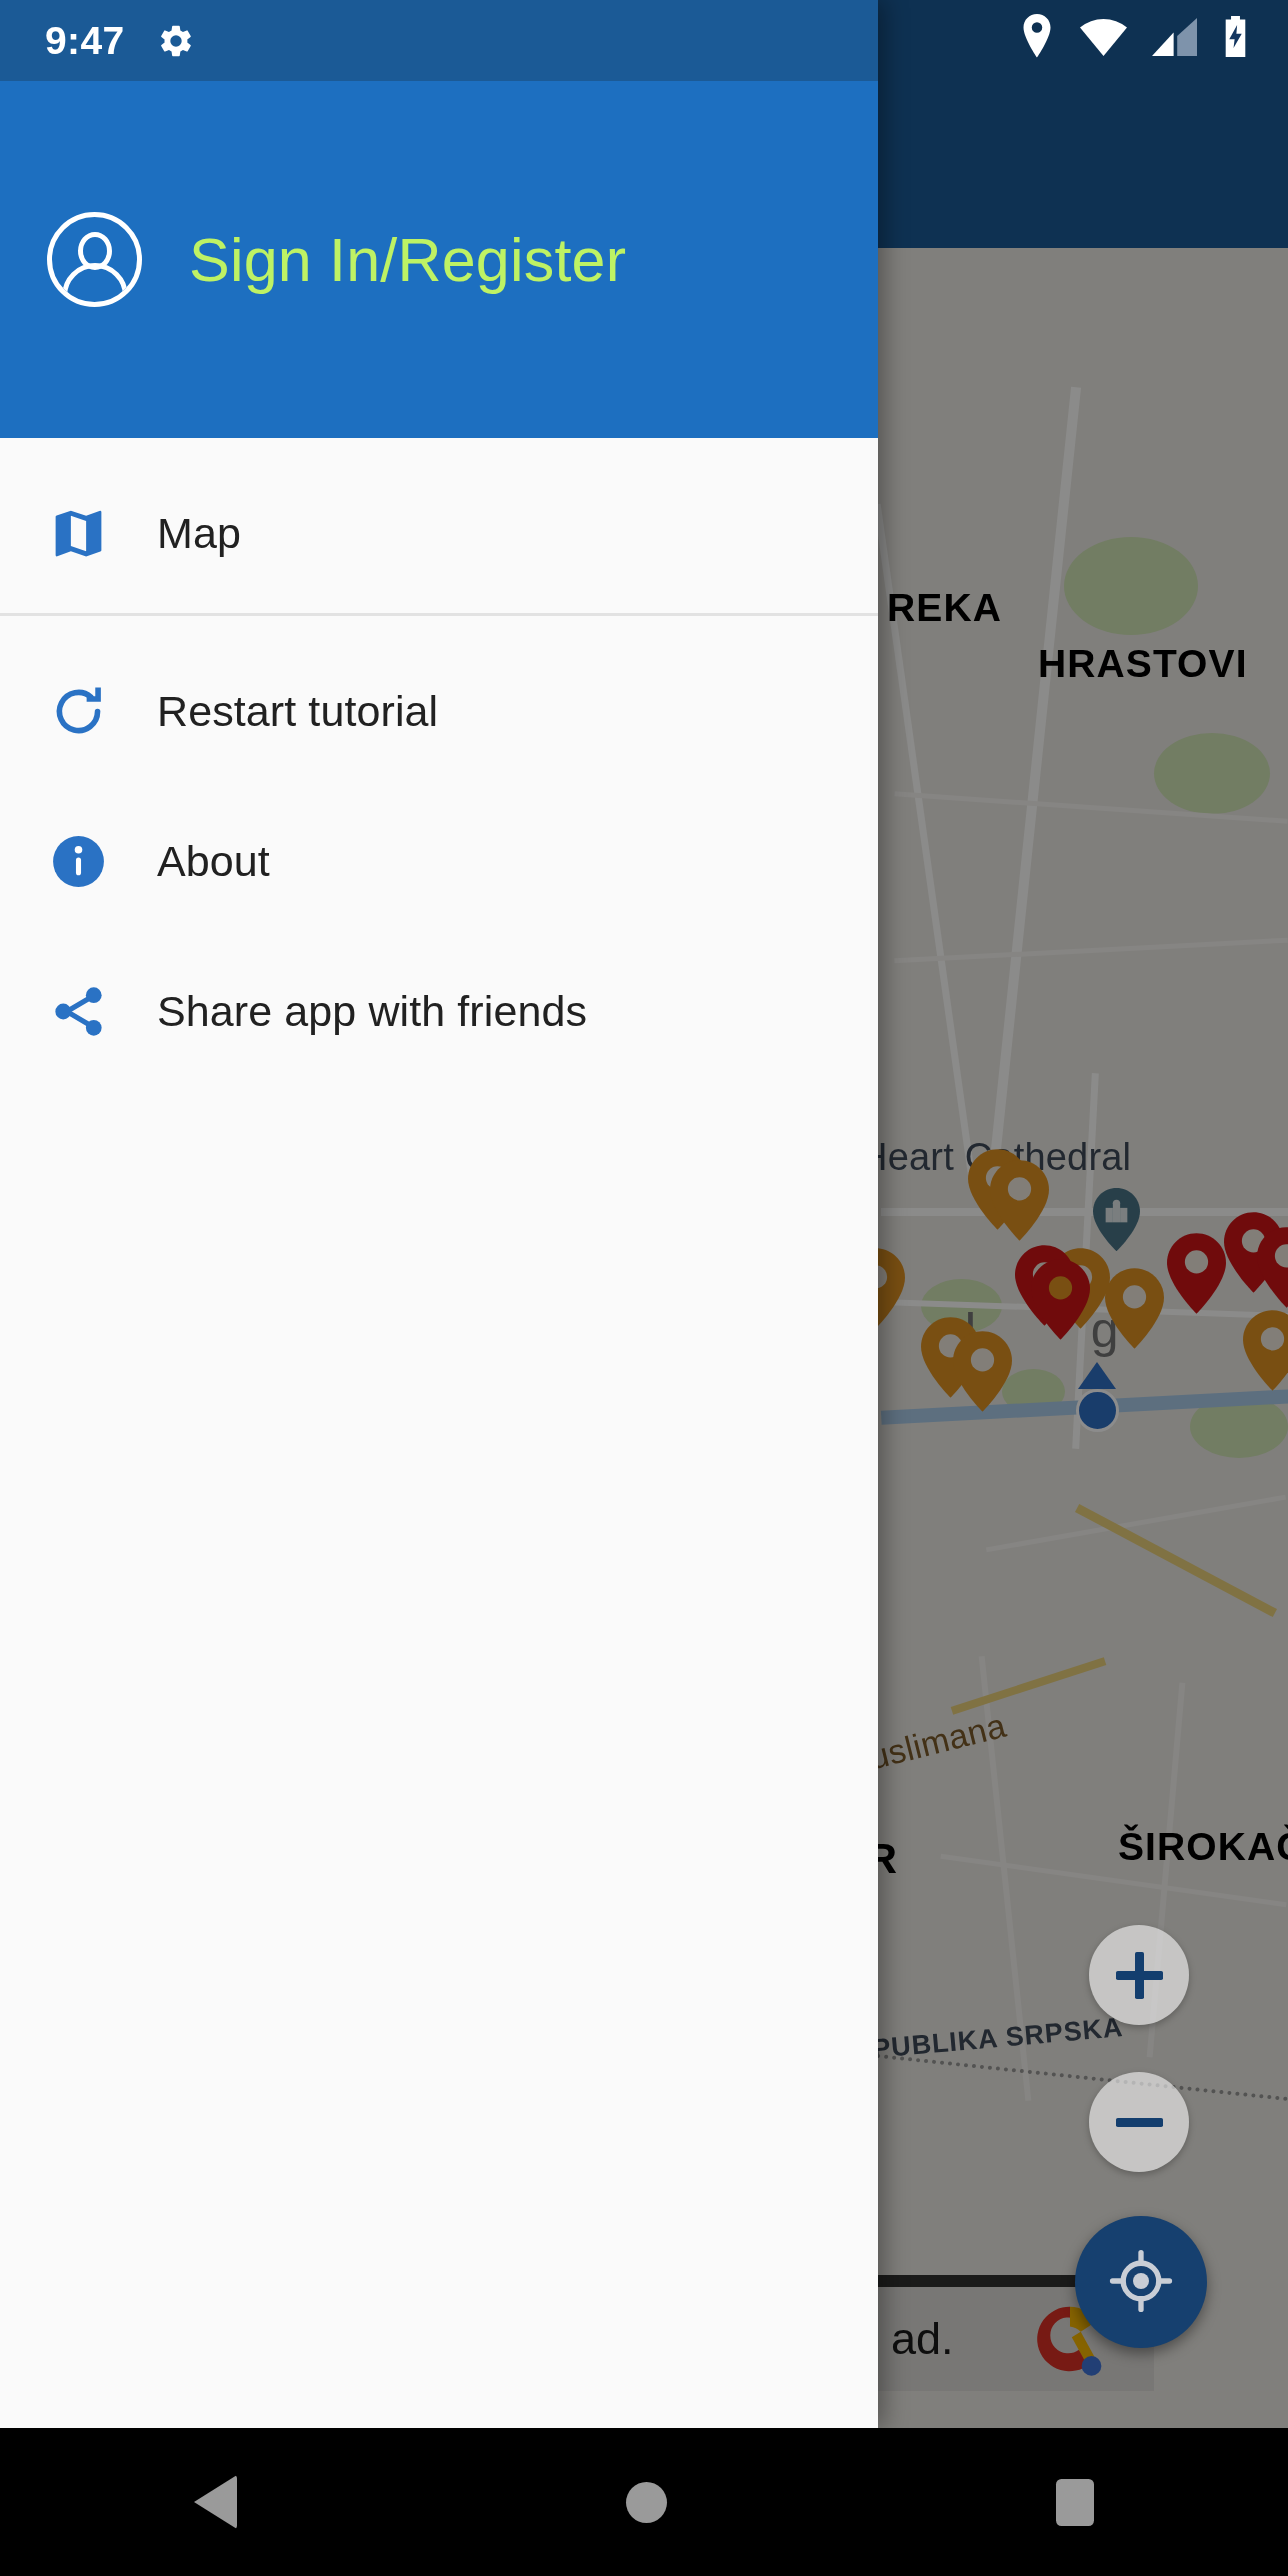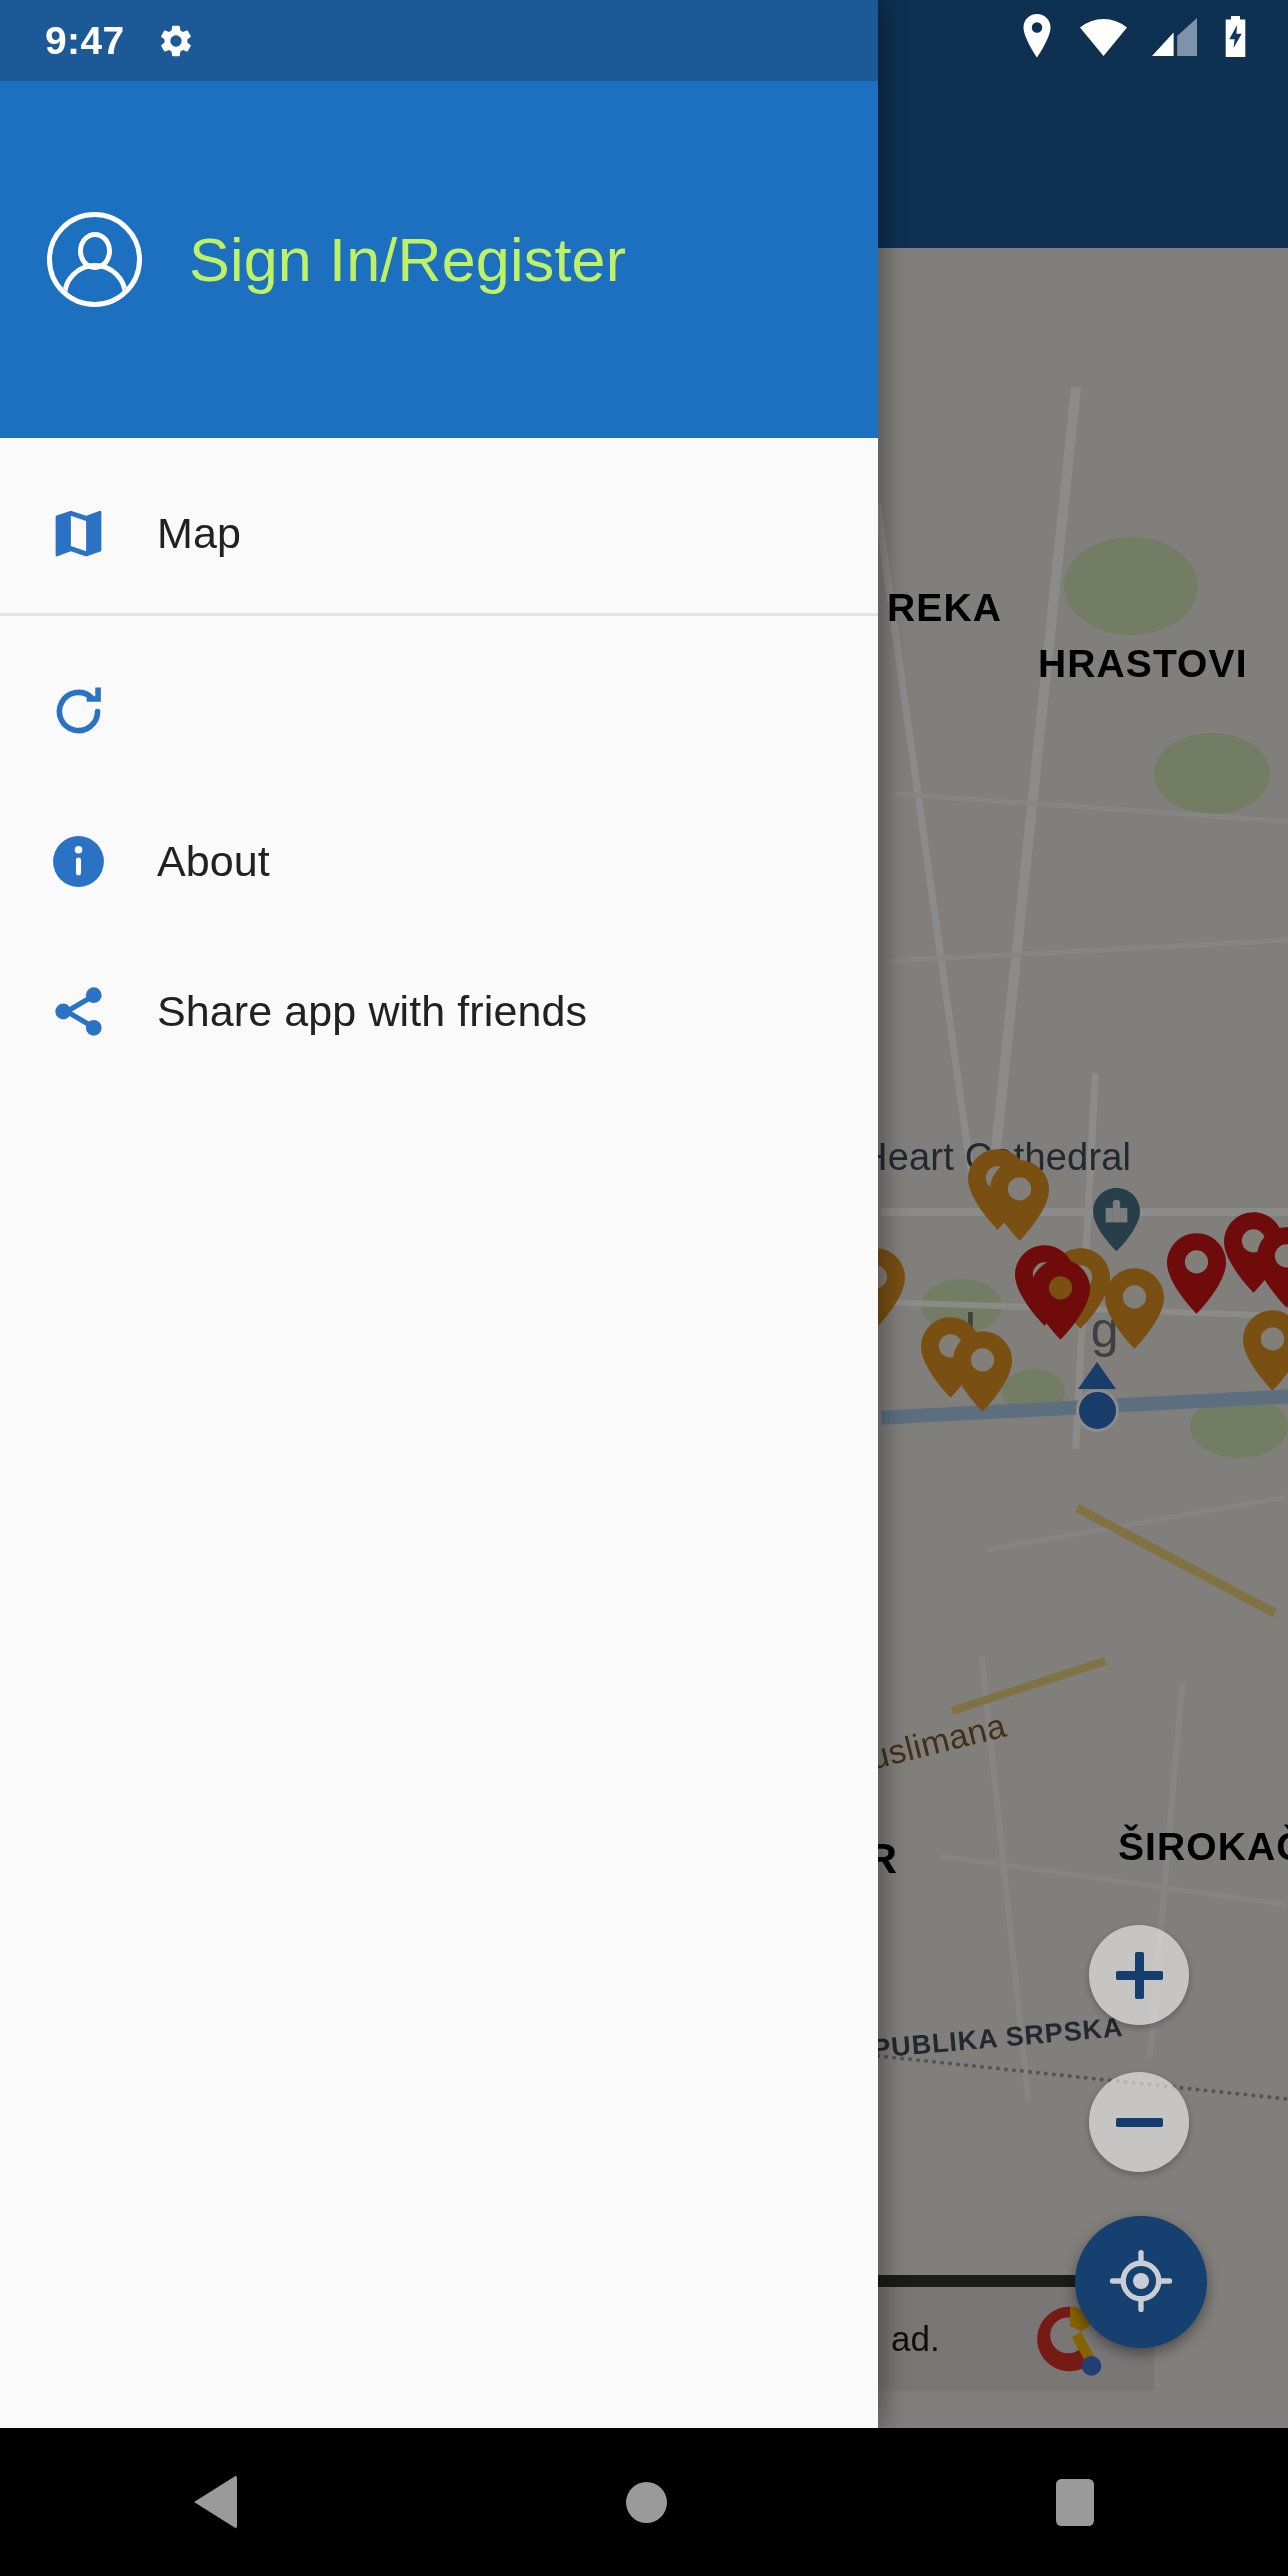--- a/index.html
+++ b/index.html
@@ -59,21 +59,21 @@
     box-shadow: 0 5.4px 14.3px rgba(0,0,0,0.4);
   }
 
   
   .ad-card {
     position: absolute; background: rgba(214,212,208,0.75);
     border-top: 12.5px solid rgba(20,20,20,0.85);
     display: flex; align-items: center; justify-content: space-between;
     padding: 0 41px;
   }
-  .ad-text { font-size: 35px; color: #1b1b1b; }
+  .ad-text { font-size: 45px; color: #1b1b1b; }
   .ad-logo { position: relative; width: 86px; height: 86px; }
 
   
   .drawer {
     position: absolute; left: 0; top: 0; width: 878px; height: 2428px;
     background: #fafafa;
     box-shadow: 7.2px 0 23px rgba(0,0,0,0.35);
     z-index: 50;
   }
   .drawer-status {
@@ -356,20 +356,21 @@
     <div class="divider"></div>
 
     <nav class="menu-group">
       <div class="menu-item">
         <span class="menu-icon">
           <svg width="61" height="61" viewBox="0 0 24 24">
             <path fill="none" stroke="#2a72c4" stroke-width="2.2" stroke-linecap="round" d="M19.5 12a7.5 7.5 0 1 1-2.6-5.7"></path>
             <path fill="#2a72c4" d="M18.6 2.6h2.2v5.6h-5.6V6h3.4z"></path>
           </svg>
         </span>
+        <span class="menu-label">Restart tutorial</span>
       </div>
       <div class="menu-item">
         <span class="menu-icon">
           <svg width="61" height="61" viewBox="0 0 24 24">
               <circle cx="12" cy="12" r="10" fill="#2a72c4"></circle>
               <rect x="11" y="10.4" width="2" height="7" fill="#ffffff" rx="1"></rect>
               <circle cx="12" cy="7.4" r="1.5" fill="#ffffff"></circle>
             </svg>
         </span>
         <span class="menu-label">About</span>

